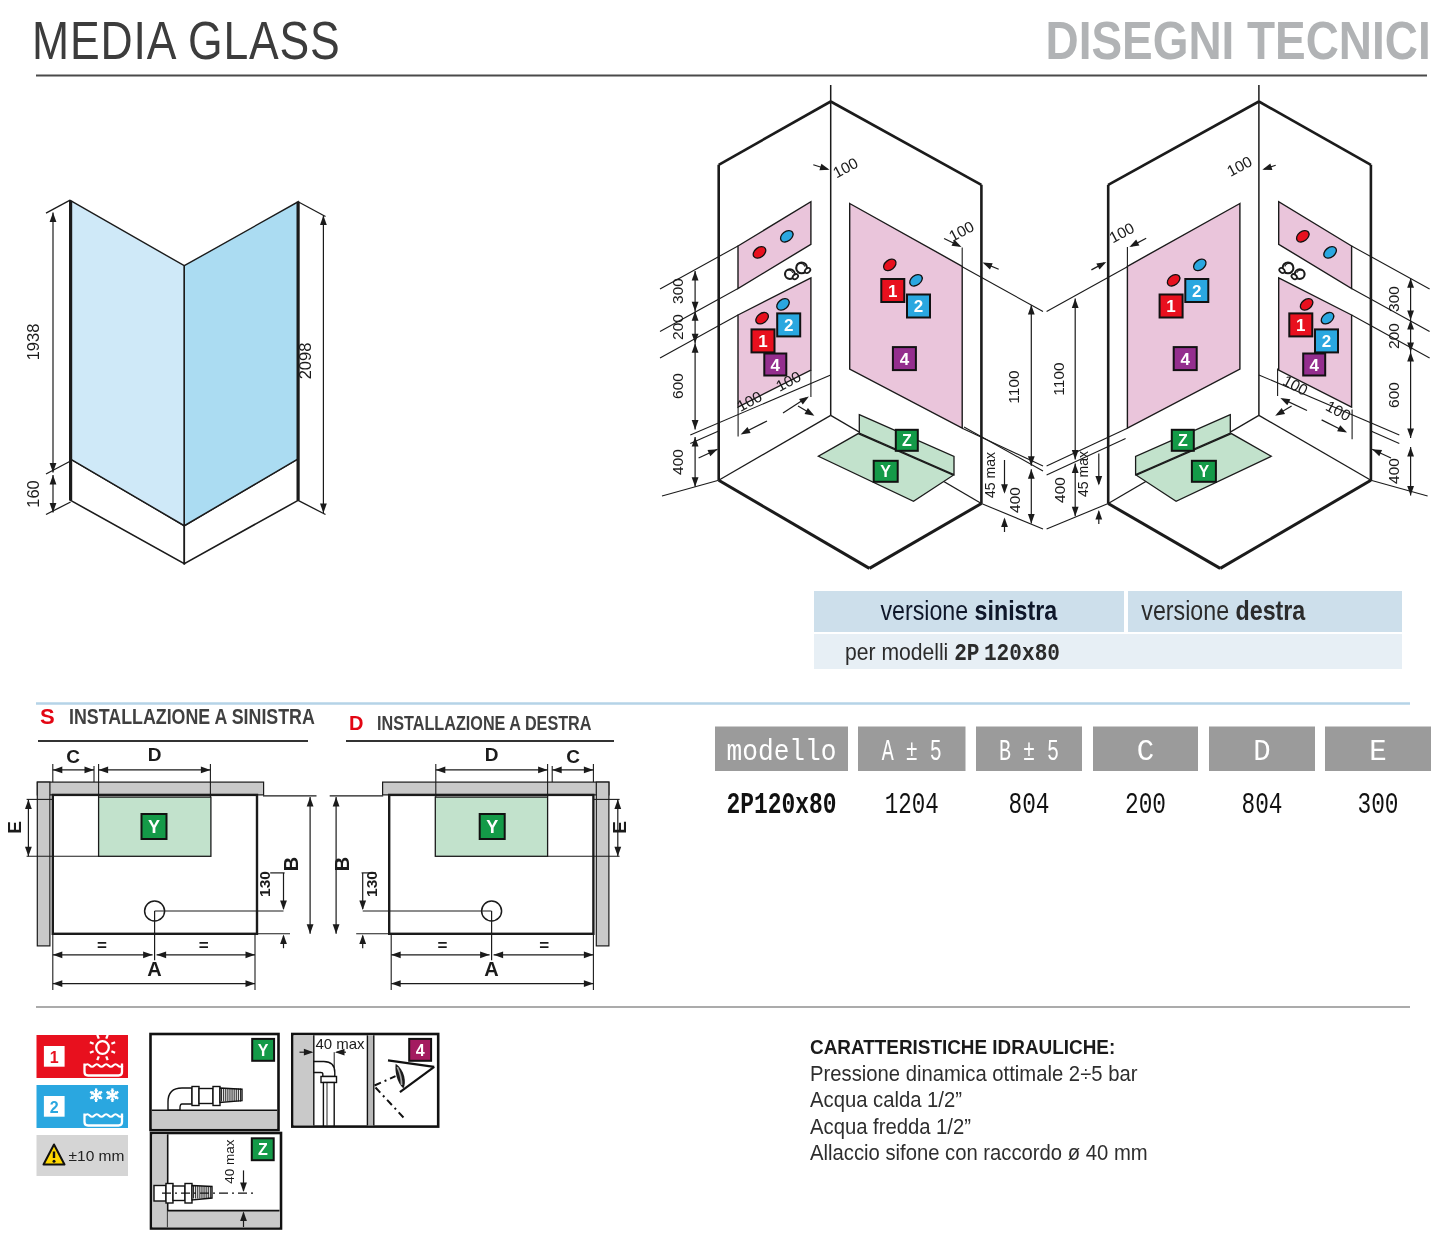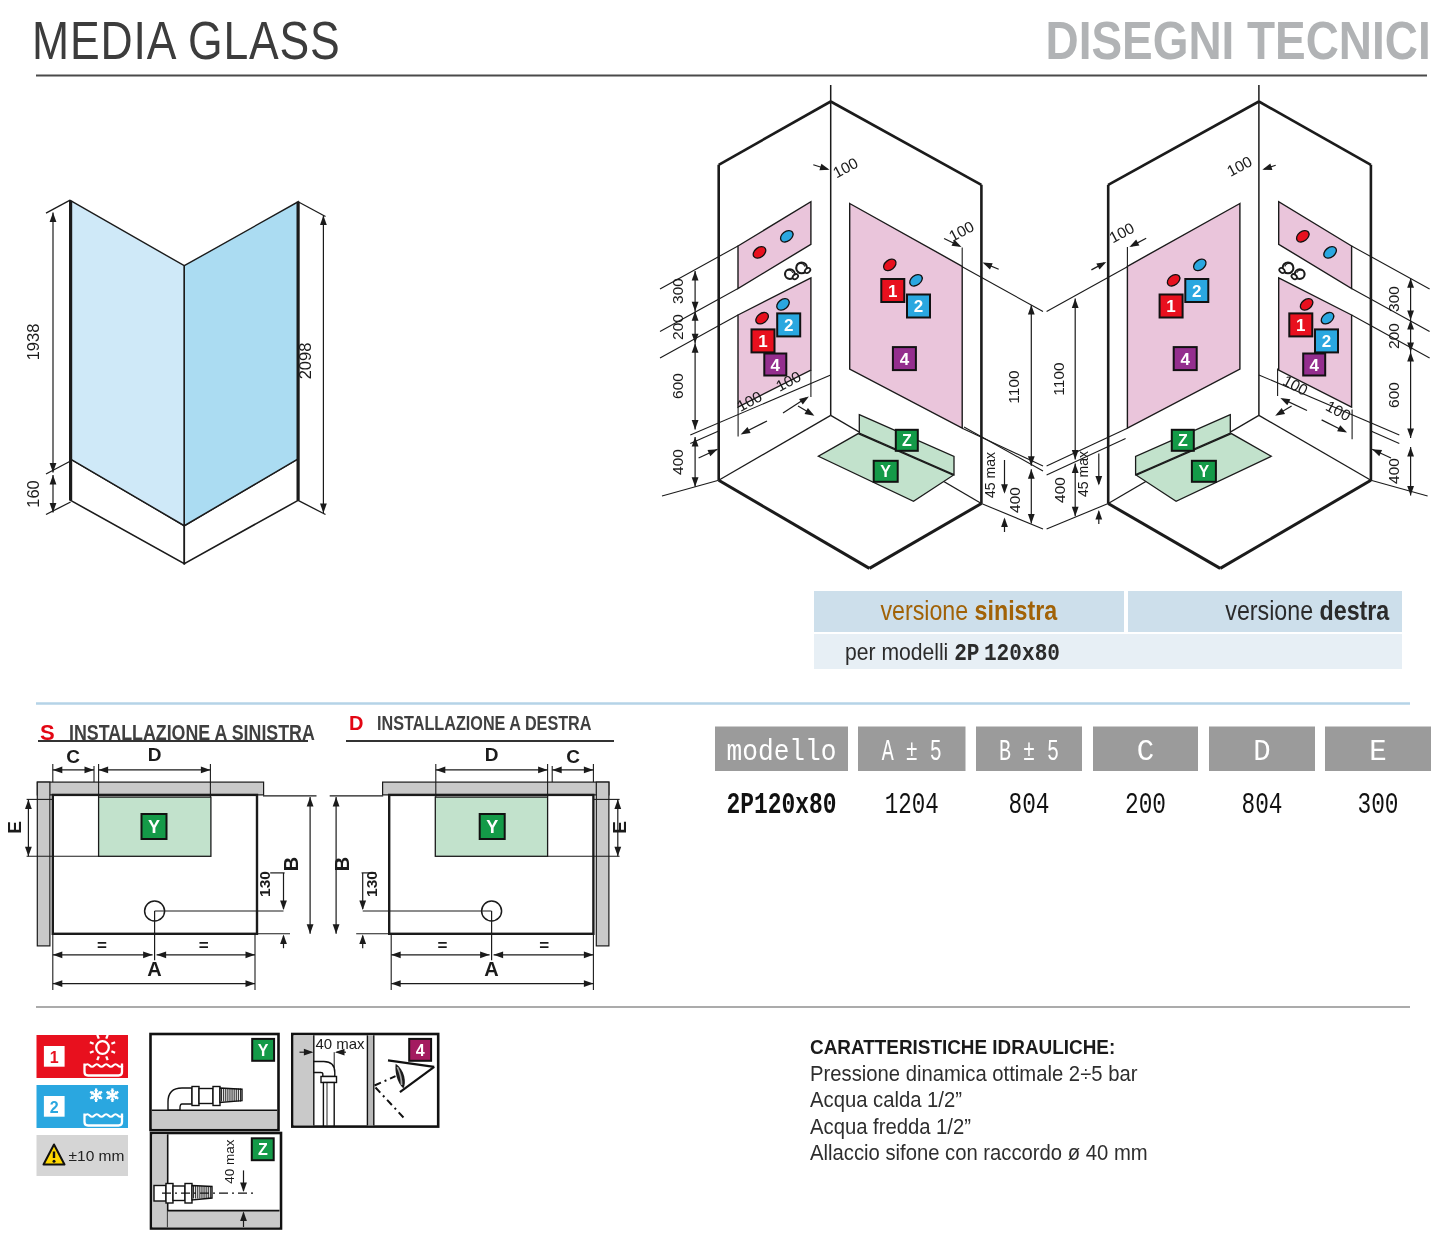--- a/index.html
+++ b/index.html
@@ -611,27 +611,27 @@
       <text x="420.1" y="1055.6" font-size="16" font-weight="bold" fill="#fff" text-anchor="middle" font-family="Liberation Sans, sans-serif">4</text>
 <line x1="388.0" y1="1060.3" x2="434.2" y2="1066.9" stroke="#111" stroke-width="2.2" stroke-linecap="butt"></line>
 <line x1="434.2" y1="1066.9" x2="399.9" y2="1092.1" stroke="#111" stroke-width="2.2" stroke-linecap="butt"></line>
 <path d="M 395.7 1063.8 C 404.8 1070.0 406.6 1082.5 403.4 1088.5 C 396.8 1083 394.6 1071 395.7 1063.8 Z" fill="#1b1b1b"></path>
 <path d="M 397.3 1067 Q 401.6 1076 401.6 1085" fill="none" stroke="#a9a9a9" stroke-width="1.7"></path>
 <path d="M 374.5 1085.5 L 395.5 1076.2" stroke="#111" stroke-width="2" fill="none" stroke-dasharray="7 4 2 4"></path>
 <path d="M 375.5 1087.5 L 403.5 1117.5" stroke="#111" stroke-width="2" fill="none" stroke-dasharray="7 4 2 4"></path>
 </g>
 </svg>
 
-<div class="abs" style="left:813.6px;top:591.4px;width:310.6px;height:40.5px;background:#cddfeb;color:#a16207;font-size:27px;text-align:center;line-height:40.5px;"><span style="display:inline-block;transform:scaleX(0.86);white-space:nowrap;">versione <b>sinistra</b></span></div>
-
-<div class="abs" style="left:1128.4px;top:591.4px;width:273.8px;height:40.5px;background:#cddfeb;color:#2b2b2b;font-size:27px;text-align:right;line-height:40.5px;"><span style="display:inline-block;transform:scaleX(0.86);white-space:nowrap;">versione <b>destra</b></span></div>
+<div class="abs" style="left:813.6px;top:591.4px;width:310.6px;height:40.5px;background:#cddfeb;color:#0f172a;font-size:27px;text-align:center;line-height:40.5px;"><span style="display:inline-block;transform:scaleX(0.86);white-space:nowrap;">versione <b>sinistra</b></span></div>
+
+<div class="abs" style="left:1128.4px;top:591.4px;width:273.8px;height:40.5px;background:#cddfeb;color:#2b2b2b;font-size:27px;text-align:left;line-height:40.5px;"><span style="display:inline-block;transform:scaleX(0.86);white-space:nowrap;">versione <b>destra</b></span></div>
 
 <div class="abs" style="left:813.6px;top:634.2px;width:588.6px;height:35px;background:#e7eff5;color:#2b2b2b;font-size:24px;line-height:35px;"><span style="display:inline-block;margin-left:31px;transform:scaleX(0.88);transform-origin:0 50%;white-space:nowrap;">per modelli <b style="font-family:'Liberation Mono',monospace;font-size:24px;">2P<span style="margin-left:5px;">120x80</span></b></span></div>
 
-<div class="abs" style="left:40px;top:720px;font-size:22px;font-weight:bold;white-space:nowrap;"><span style="color:#e30613;">S</span><span style="color:#404040;display:inline-block;margin-left:14px;transform:scaleX(0.81);transform-origin:0 0;">INSTALLAZIONE A SINISTRA</span></div>
+<div class="abs" style="left:40px;top:704px;font-size:22px;font-weight:bold;white-space:nowrap;"><span style="color:#e30613;">S</span><span style="color:#404040;display:inline-block;margin-left:14px;transform:scaleX(0.81);transform-origin:0 0;">INSTALLAZIONE A SINISTRA</span></div>
 
 <div class="abs" style="left:349px;top:712px;font-size:20px;font-weight:bold;white-space:nowrap;"><span style="color:#e30613;">D</span><span style="color:#404040;display:inline-block;margin-left:14px;transform:scaleX(0.81);transform-origin:0 0;">INSTALLAZIONE A DESTRA</span></div>
 
 <div class="abs" style="left:0;top:0;">
 <svg class="abs" style="left:0;top:0" width="1445" height="1246" viewBox="0 0 1445 1246">
 
 <g font-family="Liberation Mono, monospace" font-size="29" fill="#fff" text-anchor="middle">
 <rect x="715" y="726.5" width="133" height="44.5" fill="#9b9b9b"></rect>
 <rect x="858" y="726.5" width="107.5" height="44.5" fill="#9b9b9b"></rect>
 <rect x="976" y="726.5" width="106" height="44.5" fill="#9b9b9b"></rect>

